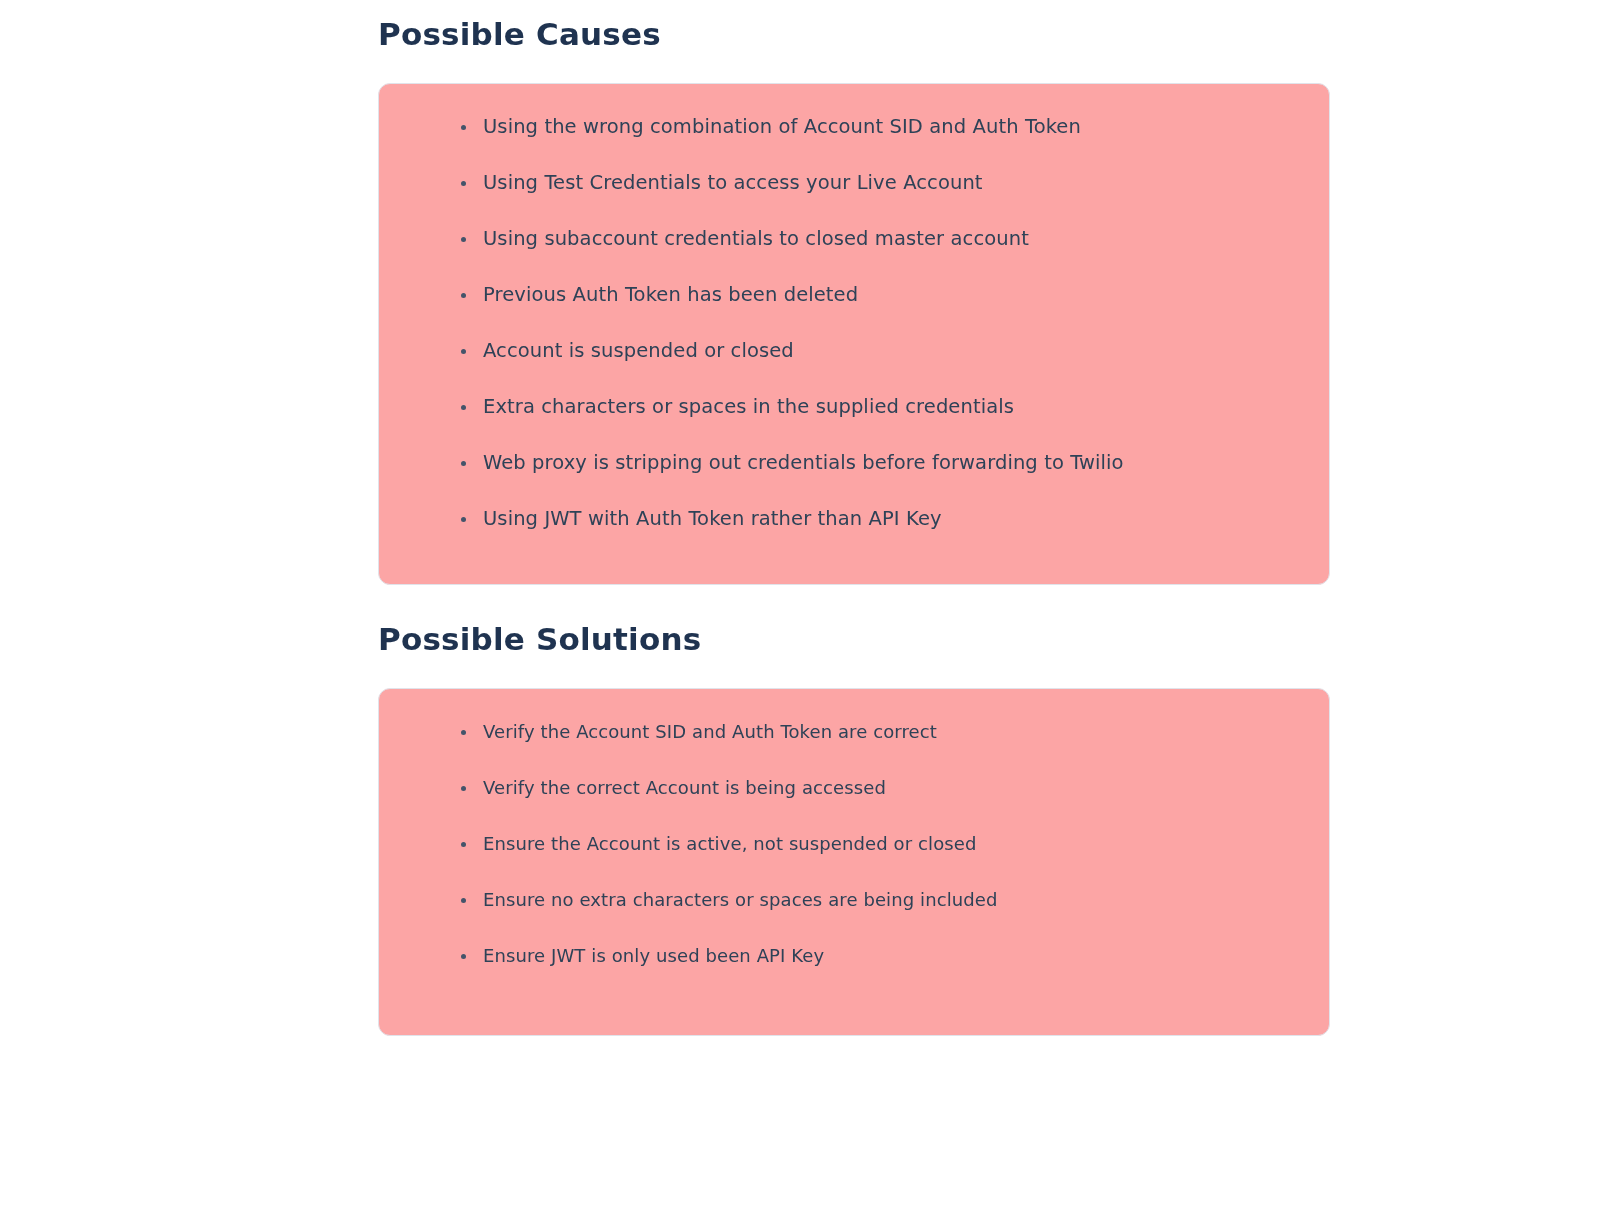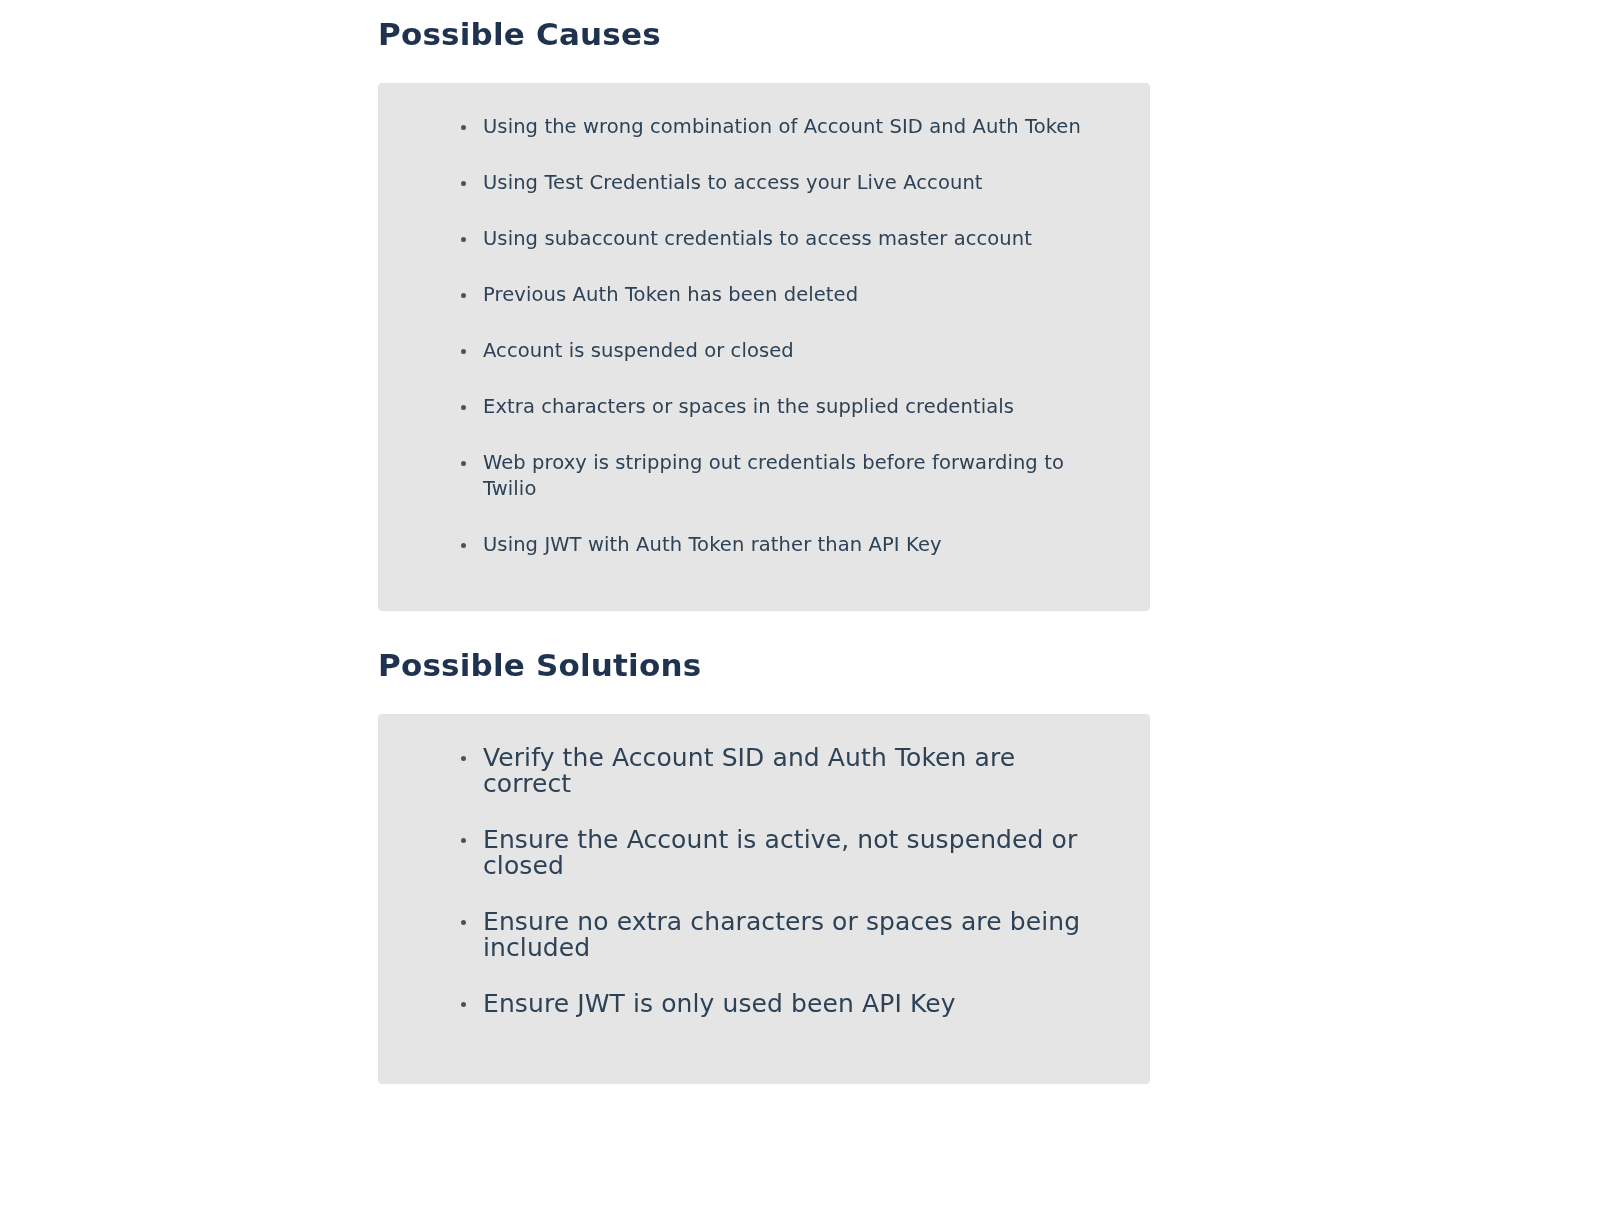--- a/index.html
+++ b/index.html
@@ -37,24 +37,24 @@
     letter-spacing: 0.2px;
   }
   .heading-causes {
     padding-top: 14px;
   }
   .heading-solutions {
     padding-top: 34px;
   }
   .panel {
     border: 1px solid #e1e3ea;
-    border-radius: 4px;
-    background: #e5e5e5;
+    border-radius: 12px;
+    background: #fca5a5;
     box-sizing: border-box;
-    width: 772px;
+    width: 952px;
     margin-top: 29px;
   }
   .panel-causes {
     padding: 30px 40px 36px 40px;
   }
   .panel-solutions {
     padding: 30px 40px 36px 40px;
   }
   ul.bullets {
     margin: 0;
@@ -78,50 +78,51 @@
     content: "";
     position: absolute;
     left: 8px;
     top: 11px;
     width: 5px;
     height: 5px;
     border-radius: 50%;
     background: #44546a;
   }
   .panel-solutions ul.bullets li {
-    font-size: 25px;
+    font-size: 18px;
     margin-bottom: 30px;
   }
 </style>
 </head>
 <body>
 
 <div class="page">
   <div class="content">
 
     <h2 class="section-heading heading-causes">Possible Causes</h2>
 
     <div class="panel panel-causes">
       <ul class="bullets">
         <li>Using the wrong combination of Account SID and Auth Token</li>
         <li>Using Test Credentials to access your Live Account</li>
-        <li>Using subaccount credentials to access master account</li>
+        <li>Using subaccount credentials to closed master account</li>
         <li>Previous Auth Token has been deleted</li>
         <li>Account is suspended or closed</li>
         <li>Extra characters or spaces in the supplied credentials</li>
         <li>Web proxy is stripping out credentials before forwarding to Twilio</li>
         <li>Using JWT with Auth Token rather than API Key</li>
       </ul>
     </div>
 
     <h2 class="section-heading heading-solutions">Possible Solutions</h2>
 
     <div class="panel panel-solutions">
       <ul class="bullets">
         <li>Verify the Account SID and Auth Token are correct</li>
+        <li>Verify the correct Account is being accessed</li>
         <li>Ensure the Account is active, not suspended or closed</li>
         <li>Ensure no extra characters or spaces are being included</li>
         <li>Ensure JWT is only used been API Key</li>
       </ul>
     </div>
 
   </div>
 </div>
 
 </body></html>

